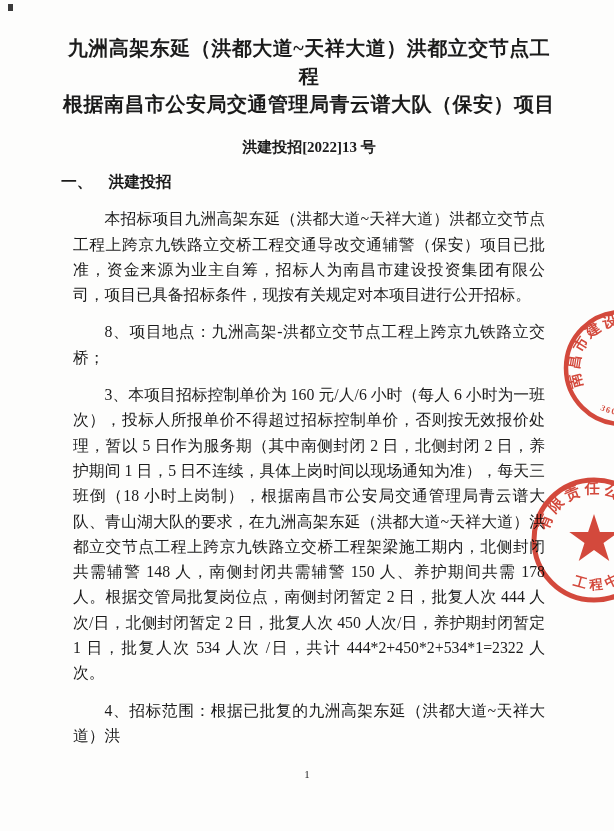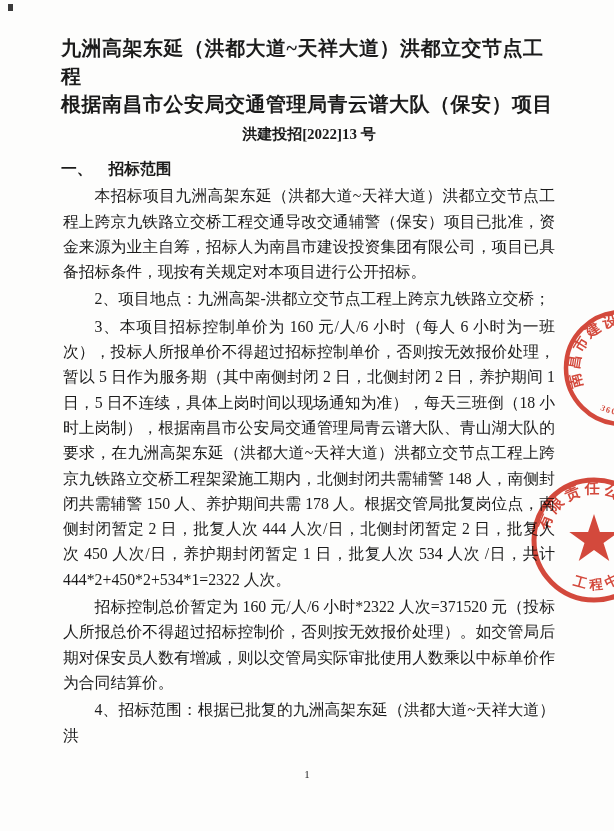--- a/index.html
+++ b/index.html
@@ -7,25 +7,25 @@
     position:relative;
     width:614px;height:831px;
     margin:0 auto;
     background:#fdfdfc;
     overflow:hidden;
     font-family:"Liberation Serif","DejaVu Serif",serif;
     color:#1b1b1b;
     box-shadow:0 0 4px rgba(0,0,0,.4);
   }
   .content{position:absolute;left:61px;top:34px;width:496px;}
-  .doc-title{font-size:20px;line-height:28px;font-weight:700;letter-spacing:.5px;}
-  .doc-number{font-size:15px;font-weight:700;text-align:center;margin-top:7px;margin-bottom:12px;}
+  .doc-title{font-size:20px;line-height:28px;font-weight:700;text-align:center;letter-spacing:.5px;}
+  .doc-number{font-size:15px;font-weight:700;text-align:center;margin-top:20px;margin-bottom:12px;}
   .bodytext{font-size:15.8px;line-height:25.3px;text-align:justify;}
   .heading{font-weight:700;text-indent:0;margin:0;}
-  .para{text-indent:2em;margin:2px;}
+  .para{text-indent:2em;margin:12px;}
   .page-number{position:absolute;left:0;right:0;top:768px;text-align:center;font-size:11px;color:#2a2a2a;}
   .scan-speck{position:absolute;left:8px;top:4px;width:5px;height:7px;background:#3a3a3a;}
   .seal{position:absolute;mix-blend-mode:multiply;opacity:.92;}
   .seal-1{left:556px;top:304px;}
   .seal-2{left:516px;top:462px;}
   .seal text{font-family:"Liberation Serif","DejaVu Serif",serif;font-weight:700;}
 </style>
 </head>
 <body>
 
@@ -36,26 +36,25 @@
   <div class="content">
 
     <div class="doc-title">
       <div>九洲高架东延（洪都大道~天祥大道）洪都立交节点工程</div>
       <div>根据南昌市公安局交通管理局青云谱大队（保安）项目</div>
     </div>
 
     <div class="doc-number">洪建投招[2022]13 号</div>
 
     <div class="bodytext">
-      <p class="heading">一、　招标范围</p>
+      <p class="heading">一、　洪建投招</p>
       <p class="para">本招标项目九洲高架东延（洪都大道~天祥大道）洪都立交节点工程上跨京九铁路立交桥工程交通导改交通辅警（保安）项目已批准，资金来源为业主自筹，招标人为南昌市建设投资集团有限公司，项目已具备招标条件，现按有关规定对本项目进行公开招标。</p>
 
-      <p class="para">2、项目地点：九洲高架-洪都立交节点工程上跨京九铁路立交桥；</p>
+      <p class="para">8、项目地点：九洲高架-洪都立交节点工程上跨京九铁路立交桥；</p>
       <p class="para">3、本项目招标控制单价为 160 元/人/6 小时（每人 6 小时为一班次），投标人所报单价不得超过招标控制单价，否则按无效报价处理，暂以 5 日作为服务期（其中南侧封闭 2 日，北侧封闭 2 日，养护期间 1 日，5 日不连续，具体上岗时间以现场通知为准），每天三班倒（18 小时上岗制），根据南昌市公安局交通管理局青云谱大队、青山湖大队的要求，在九洲高架东延（洪都大道~天祥大道）洪都立交节点工程上跨京九铁路立交桥工程架梁施工期内，北侧封闭共需辅警 148 人，南侧封闭共需辅警 150 人、养护期间共需 178 人。根据交管局批复岗位点，南侧封闭暂定 2 日，批复人次 444 人次/日，北侧封闭暂定 2 日，批复人次 450 人次/日，养护期封闭暂定 1 日，批复人次 534 人次 /日，共计 444*2+450*2+534*1=2322 人次。</p>
-      <p class="para">招标控制总价暂定为 160 元/人/6 小时*2322 人次=371520 元（投标人所报总价不得超过招标控制价，否则按无效报价处理）。如交管局后期对保安员人数有增减，则以交管局实际审批使用人数乘以中标单价作为合同结算价。</p>
       <p class="para">4、招标范围：根据已批复的九洲高架东延（洪都大道~天祥大道）洪</p>
     </div>
   </div>
 
   <svg class="seal seal-1" width="140" height="140" viewBox="0 0 140 140">
     <defs>
       <path id="s1-ring" d="M 44.5 101.2 A 43 43 0 1 1 87.5 101.2"></path>
       <path id="s1-bottom" d="M 39 102.5 A 47 47 0 0 0 93 102.5"></path>
     </defs>
     <circle cx="66" cy="64" r="56" fill="none" stroke="#d2392b" stroke-width="4.5"></circle>

